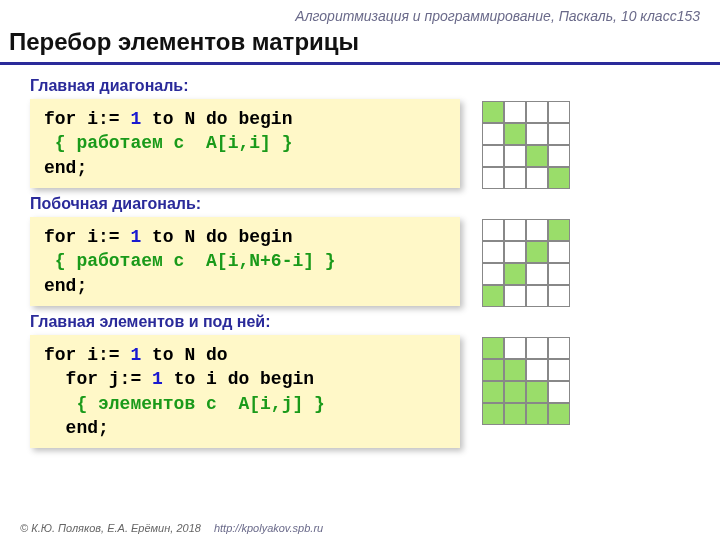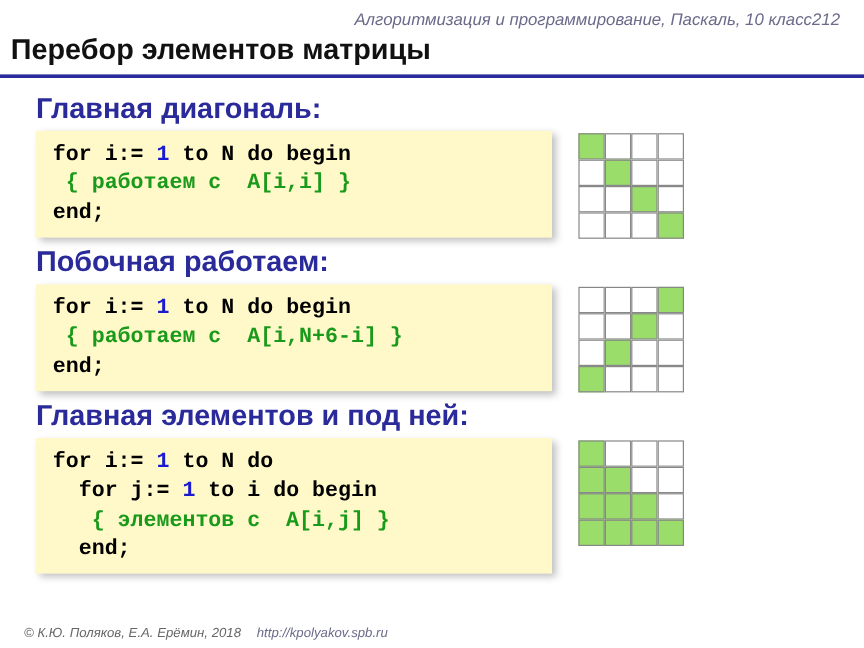--- a/index.html
+++ b/index.html
@@ -1,36 +1,36 @@
 <!DOCTYPE html>
 <html><head>
 <meta charset="utf-8">
 <style>
   * { margin: 0; padding: 0; box-sizing: border-box; }
   body { width: 720px; height: 540px; background: #fff; font-family: Arial, sans-serif; position: relative; }
   .header { padding: 8px 20px 0; color: #6a6a8a; font-style: italic; font-size: 14px; display: flex; justify-content: flex-end; }
   .title { font-size: 24px; font-weight: bold; padding: 4px 9px 6px; border-bottom: 3px solid #2a2a9a; color: #111; }
   .content { padding: 6px 30px 0; }
-  .section-label { color: #2a2a9a; font-weight: bold; font-size: 24px; margin: 6px 0 4px; }
+  .section-label { color: #2a2a9a; font-weight: bold; font-size: 16px; margin: 6px 0 4px; }
   .row { display: flex; align-items: flex-start; gap: 22px; margin-bottom: 4px; }
   .code-box { background: #fff8c8; padding: 8px 14px 8px 14px; font-family: "Courier New", monospace; font-size: 18px; font-weight: bold; line-height: 1.35; box-shadow: 3px 3px 6px rgba(0,0,0,0.25); white-space: pre; color: #000; min-width: 430px; }
   .kw-n { color: #1a1ad0; }
   .cmt { color: #1a9a1a; }
   .grid { display: grid; grid-template-columns: repeat(4, 22px); grid-template-rows: repeat(4, 22px); margin-top: 2px; }
   .cell { border: 1px solid #888; background: #fff; }
   .cell.on { background: #9add6a; }
   .footer { position: absolute; bottom: 6px; left: 20px; font-size: 11px; color: #666; font-style: italic; }
   .footer .link { color: #6a6a8a; margin-left: 10px; font-style: italic; }
 </style>
 </head>
 <body>
 
 <div class="header">
   <span>Алгоритмизация и программирование, Паскаль, 10 класс</span>
-  <span>212</span>
+  <span>153</span>
 </div>
 
 <div class="title">Перебор элементов матрицы</div>
 
 <div class="content">
 
   <div class="section-label">Главная диагональ:</div>
   <div class="row">
     <div class="code-box"><span>for i:= </span><span class="kw-n">1</span><span> to N do begin</span>
 <span class="cmt"> { работаем с  A[i,i] }</span>
@@ -48,21 +48,21 @@
         <div class="cell"></div>
         <div class="cell on"></div>
         <div class="cell"></div>
         <div class="cell"></div>
         <div class="cell"></div>
         <div class="cell"></div>
         <div class="cell on"></div>
       </div>
   </div>
 
-  <div class="section-label">Побочная работаем:</div>
+  <div class="section-label">Побочная диагональ:</div>
   <div class="row">
     <div class="code-box"><span>for i:= </span><span class="kw-n">1</span><span> to N do begin</span>
 <span class="cmt"> { работаем с  A[i,N+6-i] }</span>
 <span>end;</span></div>
     <div class="grid">
         <div class="cell"></div>
         <div class="cell"></div>
         <div class="cell"></div>
         <div class="cell on"></div>
         <div class="cell"></div>

